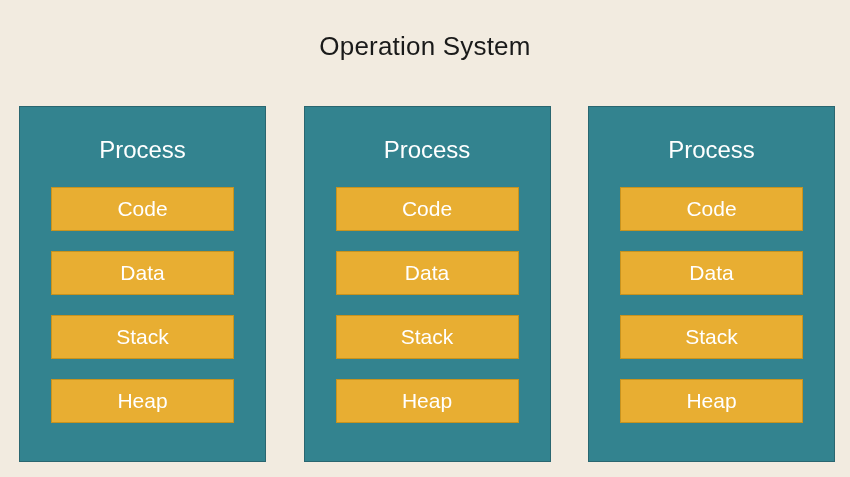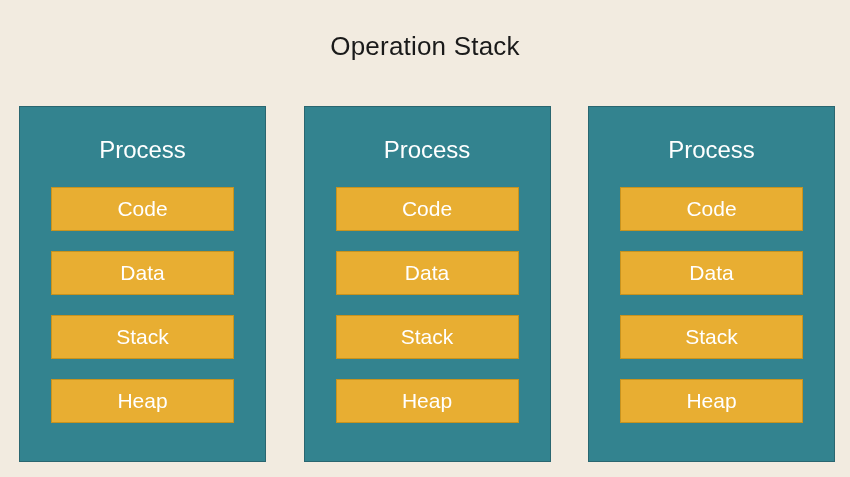--- a/index.html
+++ b/index.html
@@ -89,21 +89,21 @@
   }
   .segment-bar:last-child {
     margin-bottom: 16px;
   }
 </style>
 </head>
 <body>
 
 <div class="canvas">
 
-  <div class="diagram-title">Operation Stack</div>
+  <div class="diagram-title">Operation System</div>
 
   <div class="process-row">
 
     <div class="process-box">
       <div class="process-heading">Process</div>
       <div class="segment-list">
         <div class="segment-bar">Code</div>
         <div class="segment-bar">Data</div>
         <div class="segment-bar">Stack</div>
         <div class="segment-bar">Heap</div>

